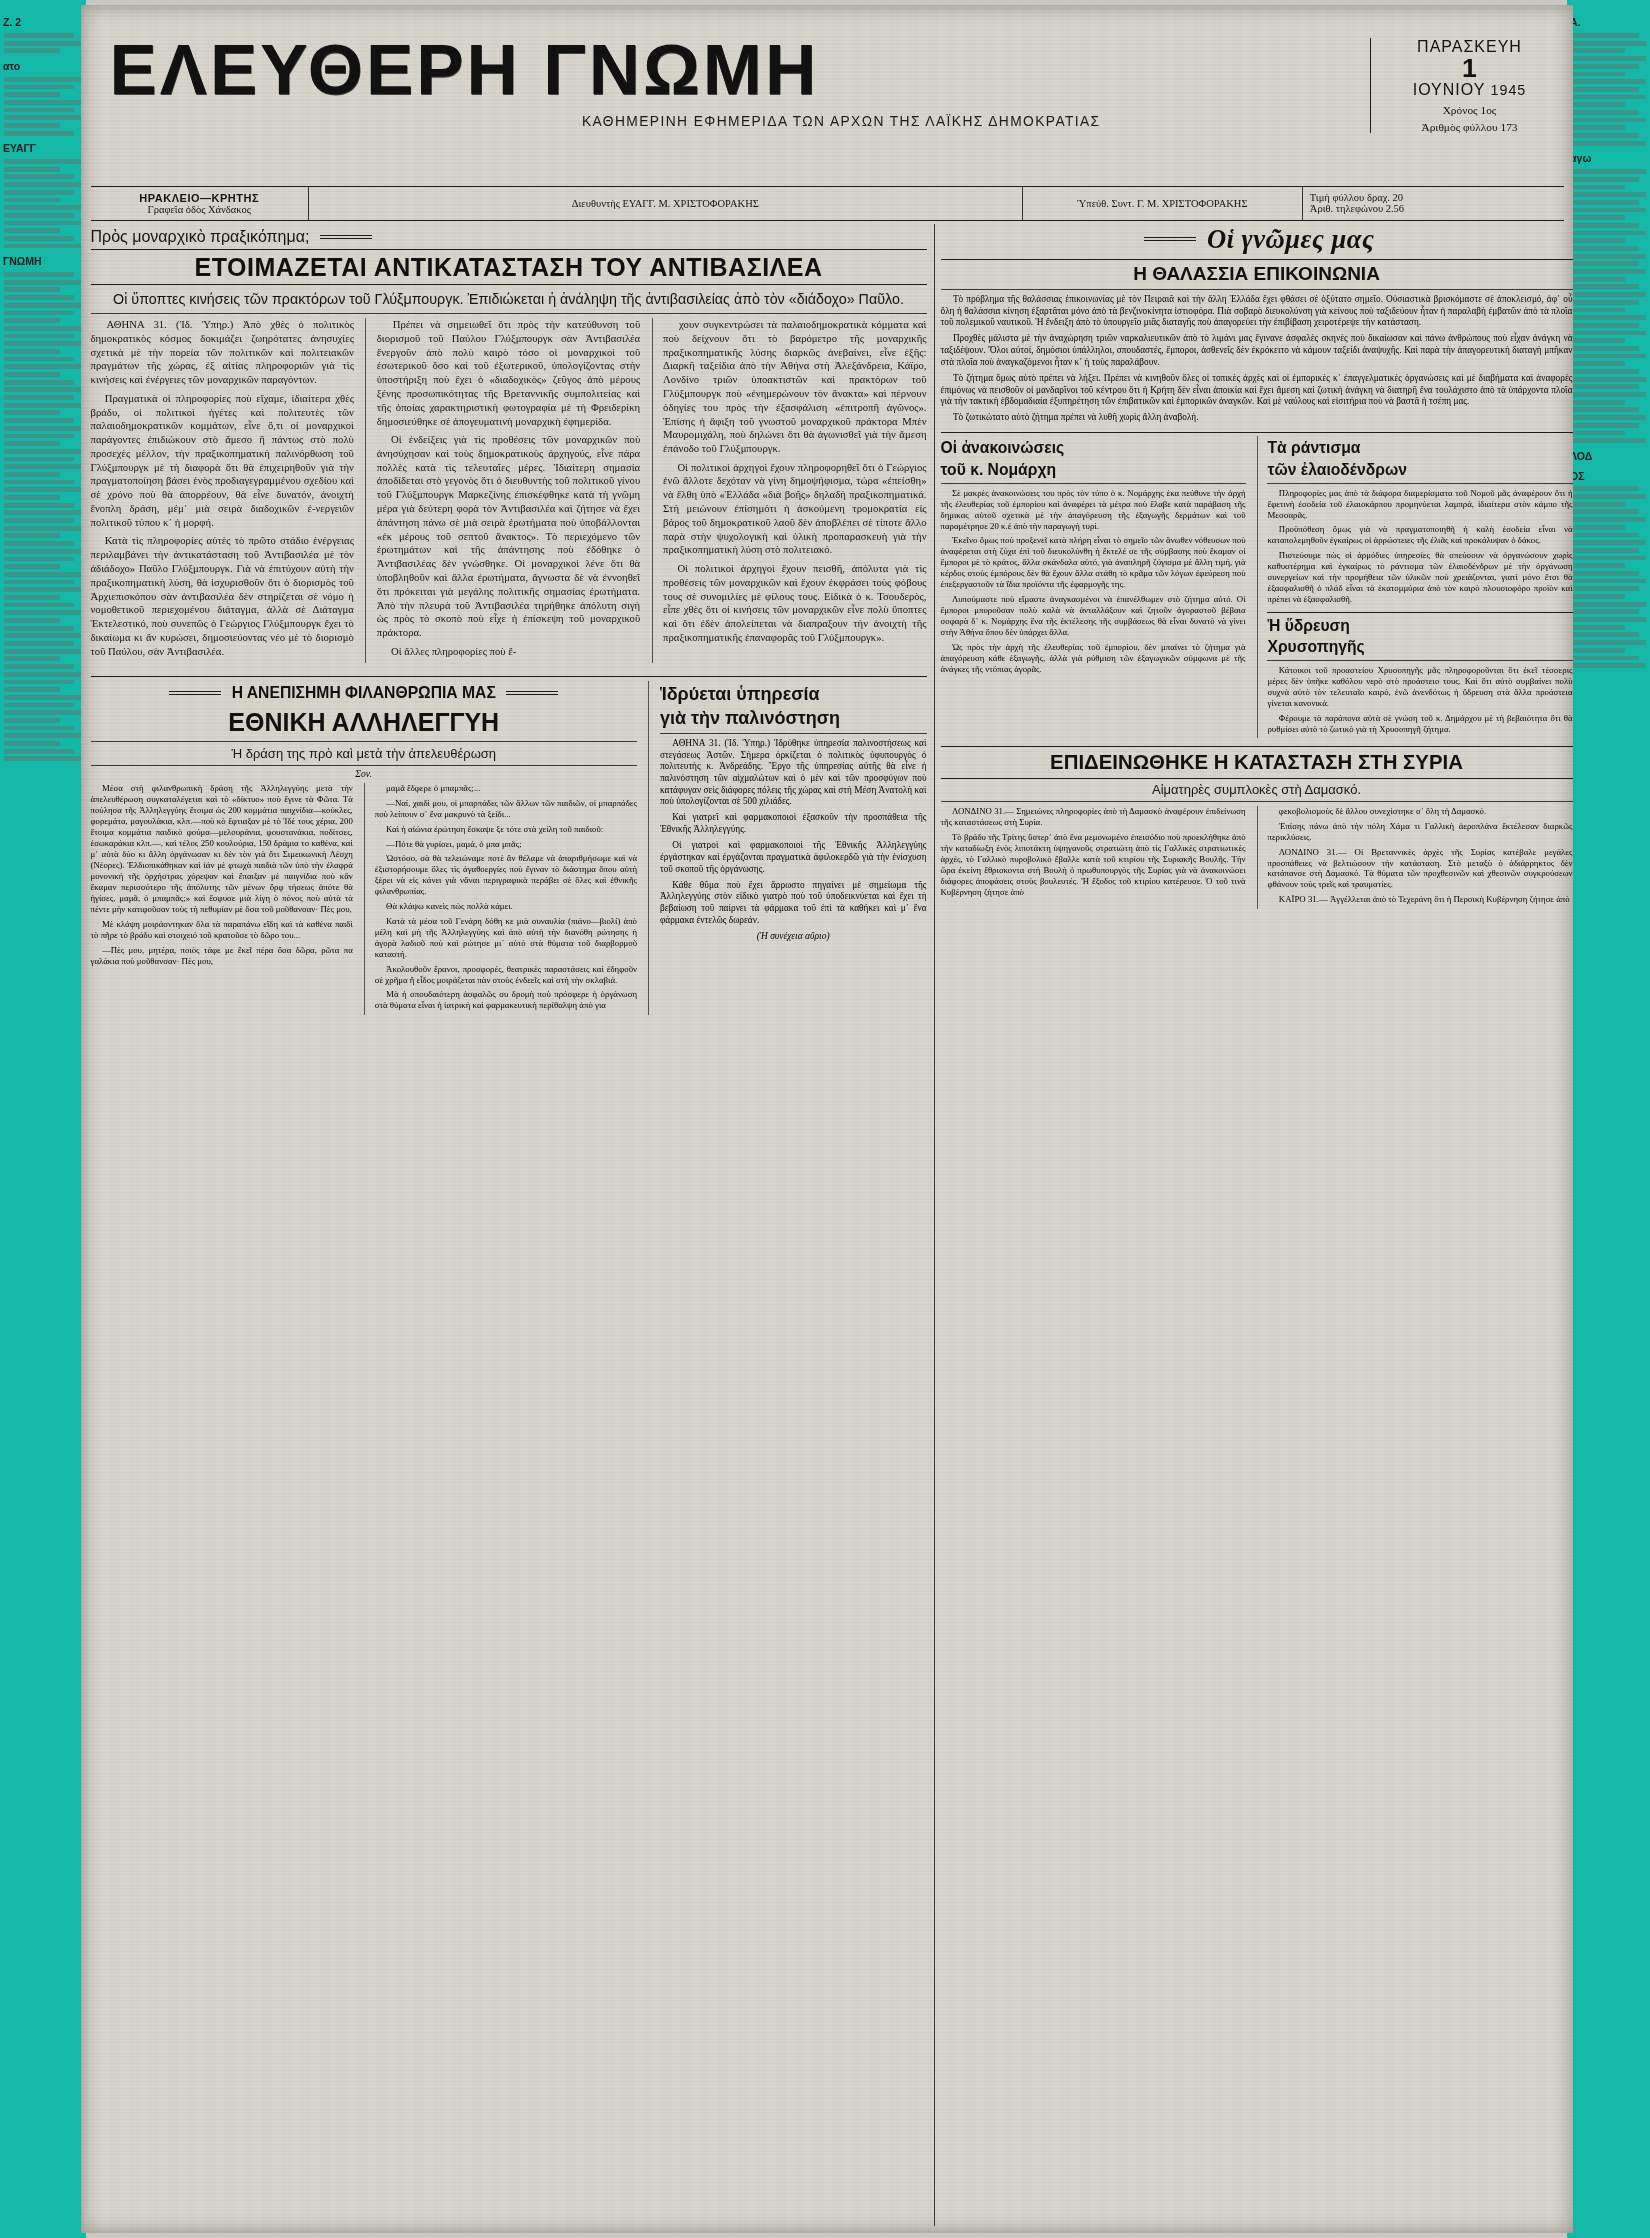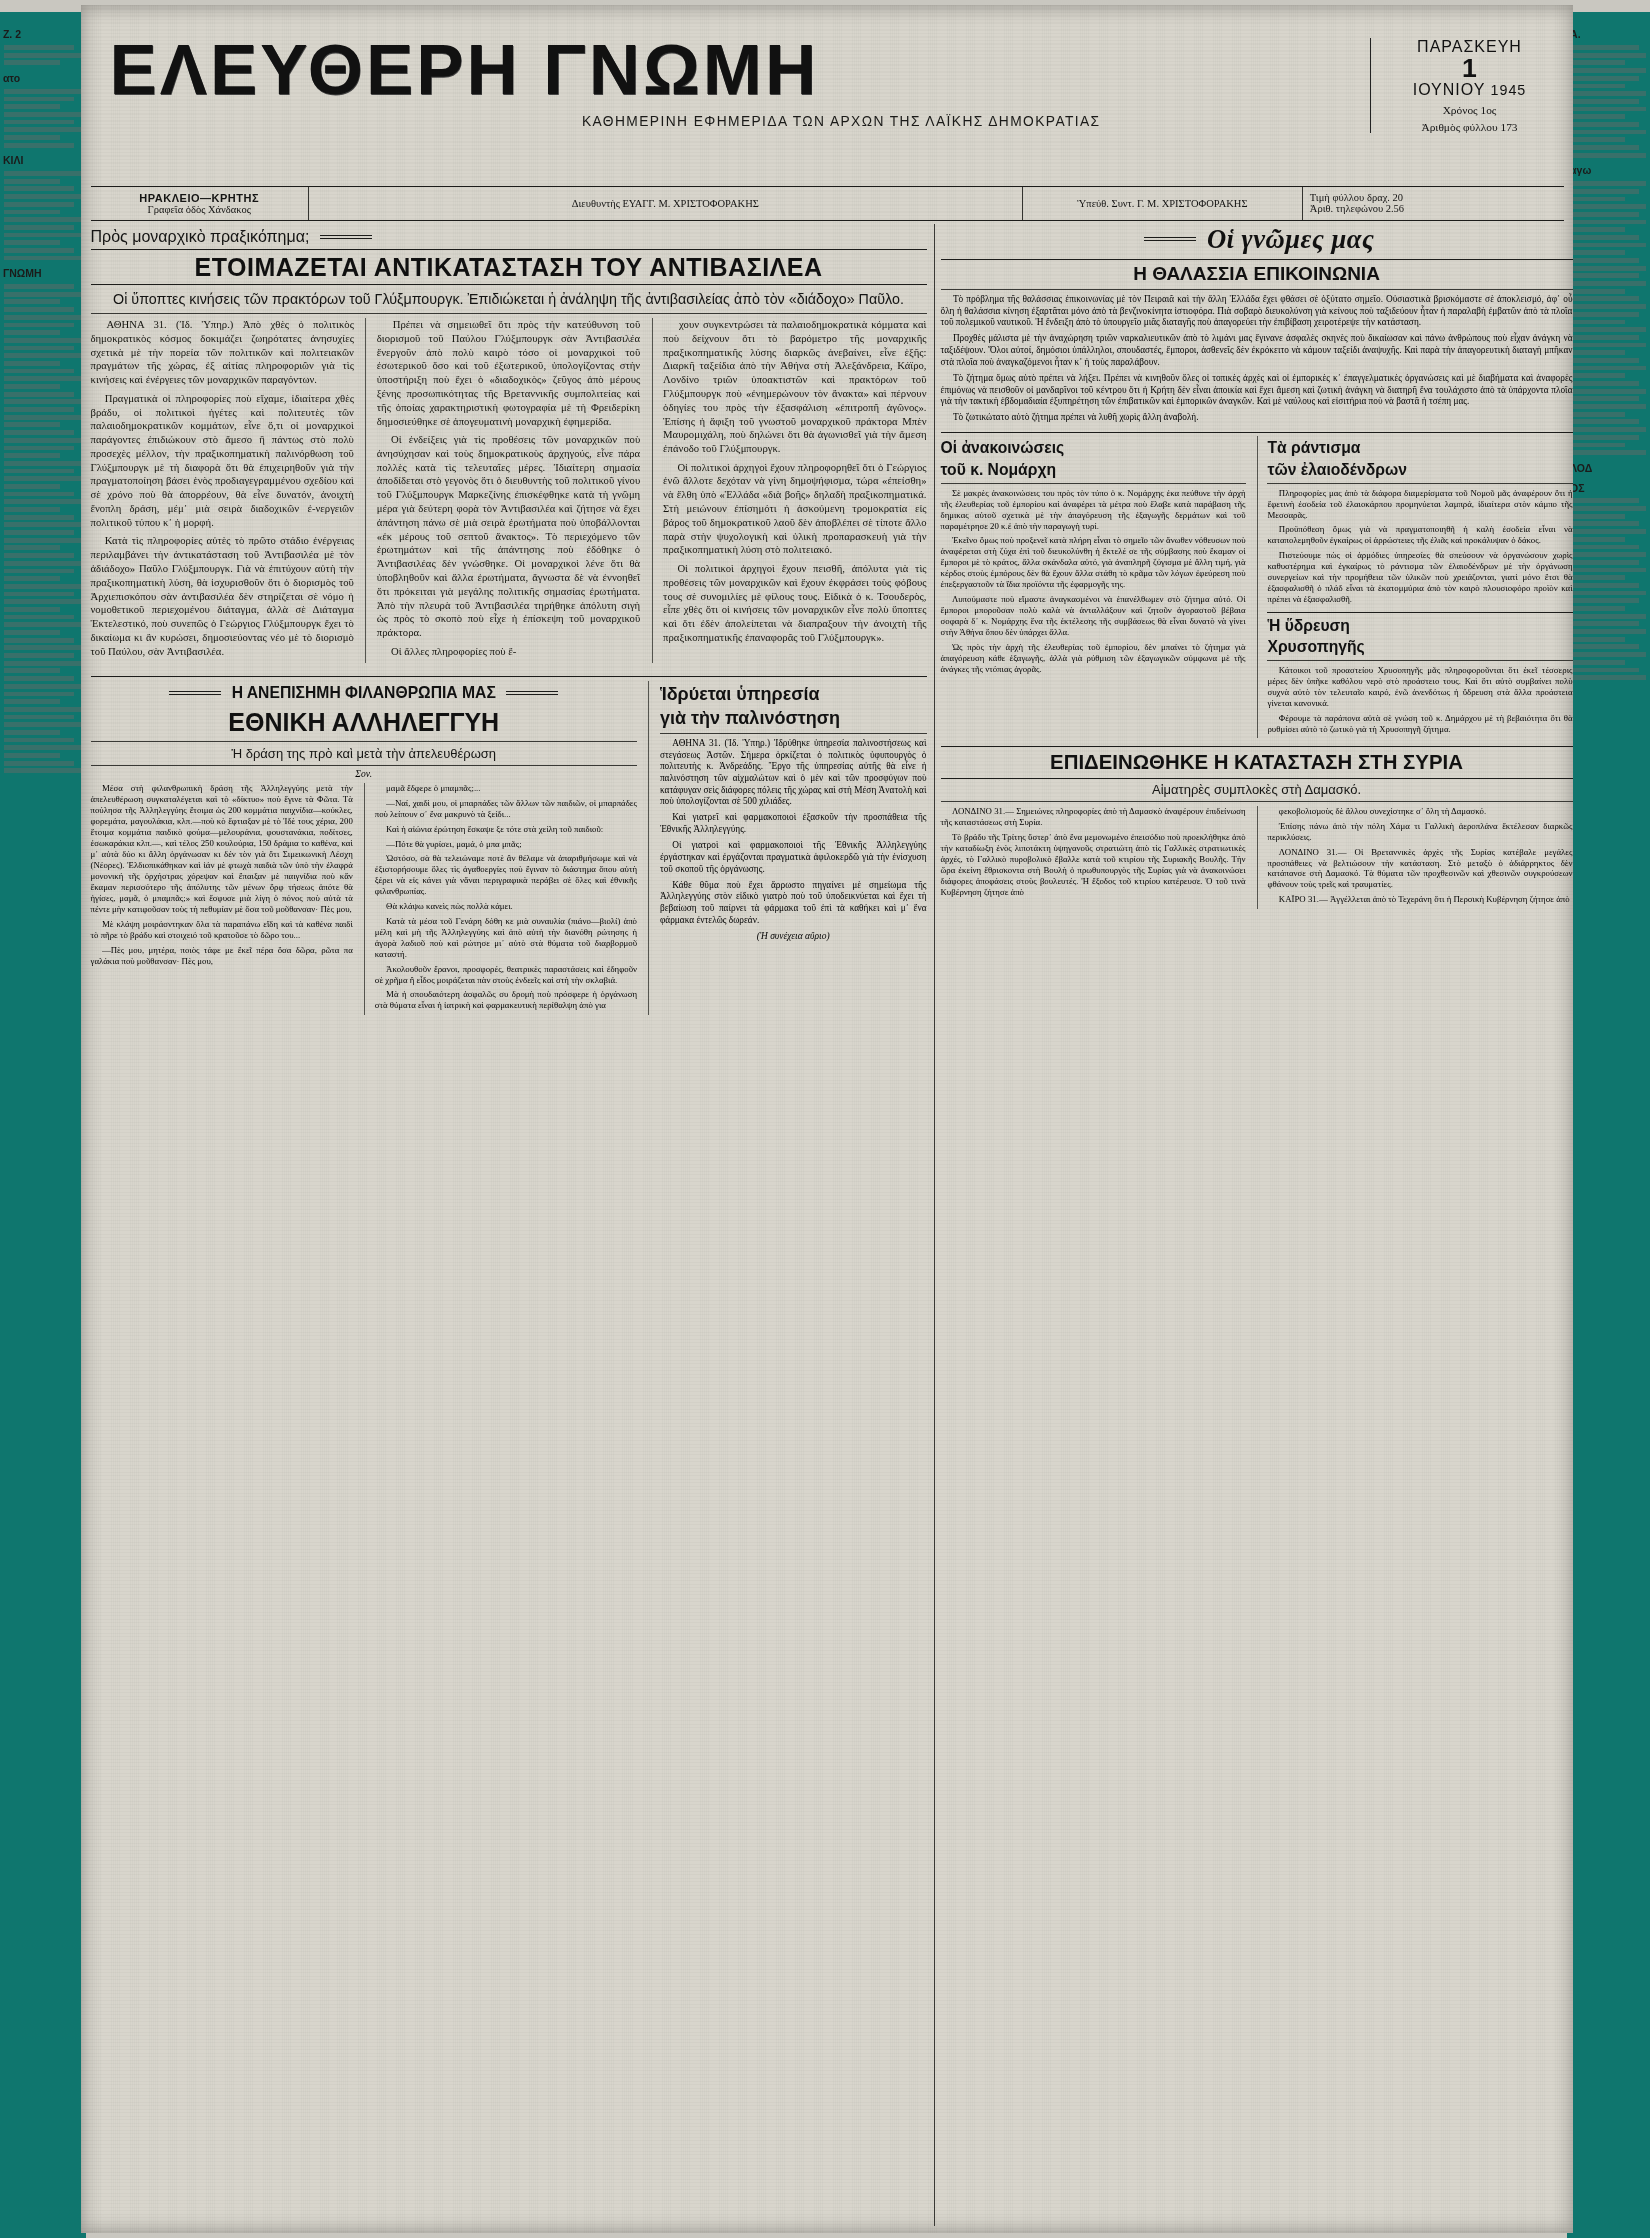--- a/index.html
+++ b/index.html
@@ -19,21 +19,21 @@
   }
   .noise{
     position:absolute;inset:0;
     background:
       repeating-linear-gradient(0deg, rgba(0,0,0,.025) 0 0.5px, rgba(255,255,255,0) 0.5px 1.4px),
       repeating-linear-gradient(90deg, rgba(0,0,0,.02) 0 0.5px, rgba(255,255,255,0) 0.5px 1.9px);
     pointer-events:none;
     mix-blend-mode:multiply;
   }
   
-  .scrap{position:absolute;top:12px;bottom:0;background:#0f766e;color:#2a2a28;font-size:8px;line-height:1.25;overflow:hidden;padding:9.5px 2.9px;}
+  .scrap{position:absolute;top:0;bottom:0;background:#14b8a6;color:#2a2a28;font-size:8px;line-height:1.25;overflow:hidden;padding:9.5px 2.9px;}
   .scrap.left{left:0;width:80px;}
   .scrap.right{right:0;width:77px;}
   .scrap .line{height:4.8px;background:#6a6a66;opacity:.45;margin:2.9px 1px;}
   .scrap .line.s{width:70%;}
   .scrap .line.m{width:88%;}
   .scrap .hd{font-family:"Liberation Sans",sans-serif;font-weight:bold;font-size:10.5px;margin:6.7px 0 3.8px;color:#1b1b1a;}
 
   
   .masthead{position:absolute;left:9.5px;right:9.5px;top:19px;height:157px;}
   .mast-title{
@@ -151,21 +151,21 @@
       <div class="line s"></div>
     <div class="hd">ατο</div>
     <div class="line"></div>
       <div class="line m"></div>
       <div class="line s"></div>
       <div class="line"></div>
     <div class="line m"></div>
       <div class="line"></div>
       <div class="line s"></div>
       <div class="line m"></div>
-    <div class="hd">ΚΙΛΙ</div>
+    <div class="hd">ΕΥΑΓΓ</div>
     <div class="line"></div>
       <div class="line s"></div>
       <div class="line m"></div>
       <div class="line"></div>
     <div class="line m"></div>
       <div class="line s"></div>
       <div class="line"></div>
       <div class="line m"></div>
     <div class="line"></div>
       <div class="line s"></div>

